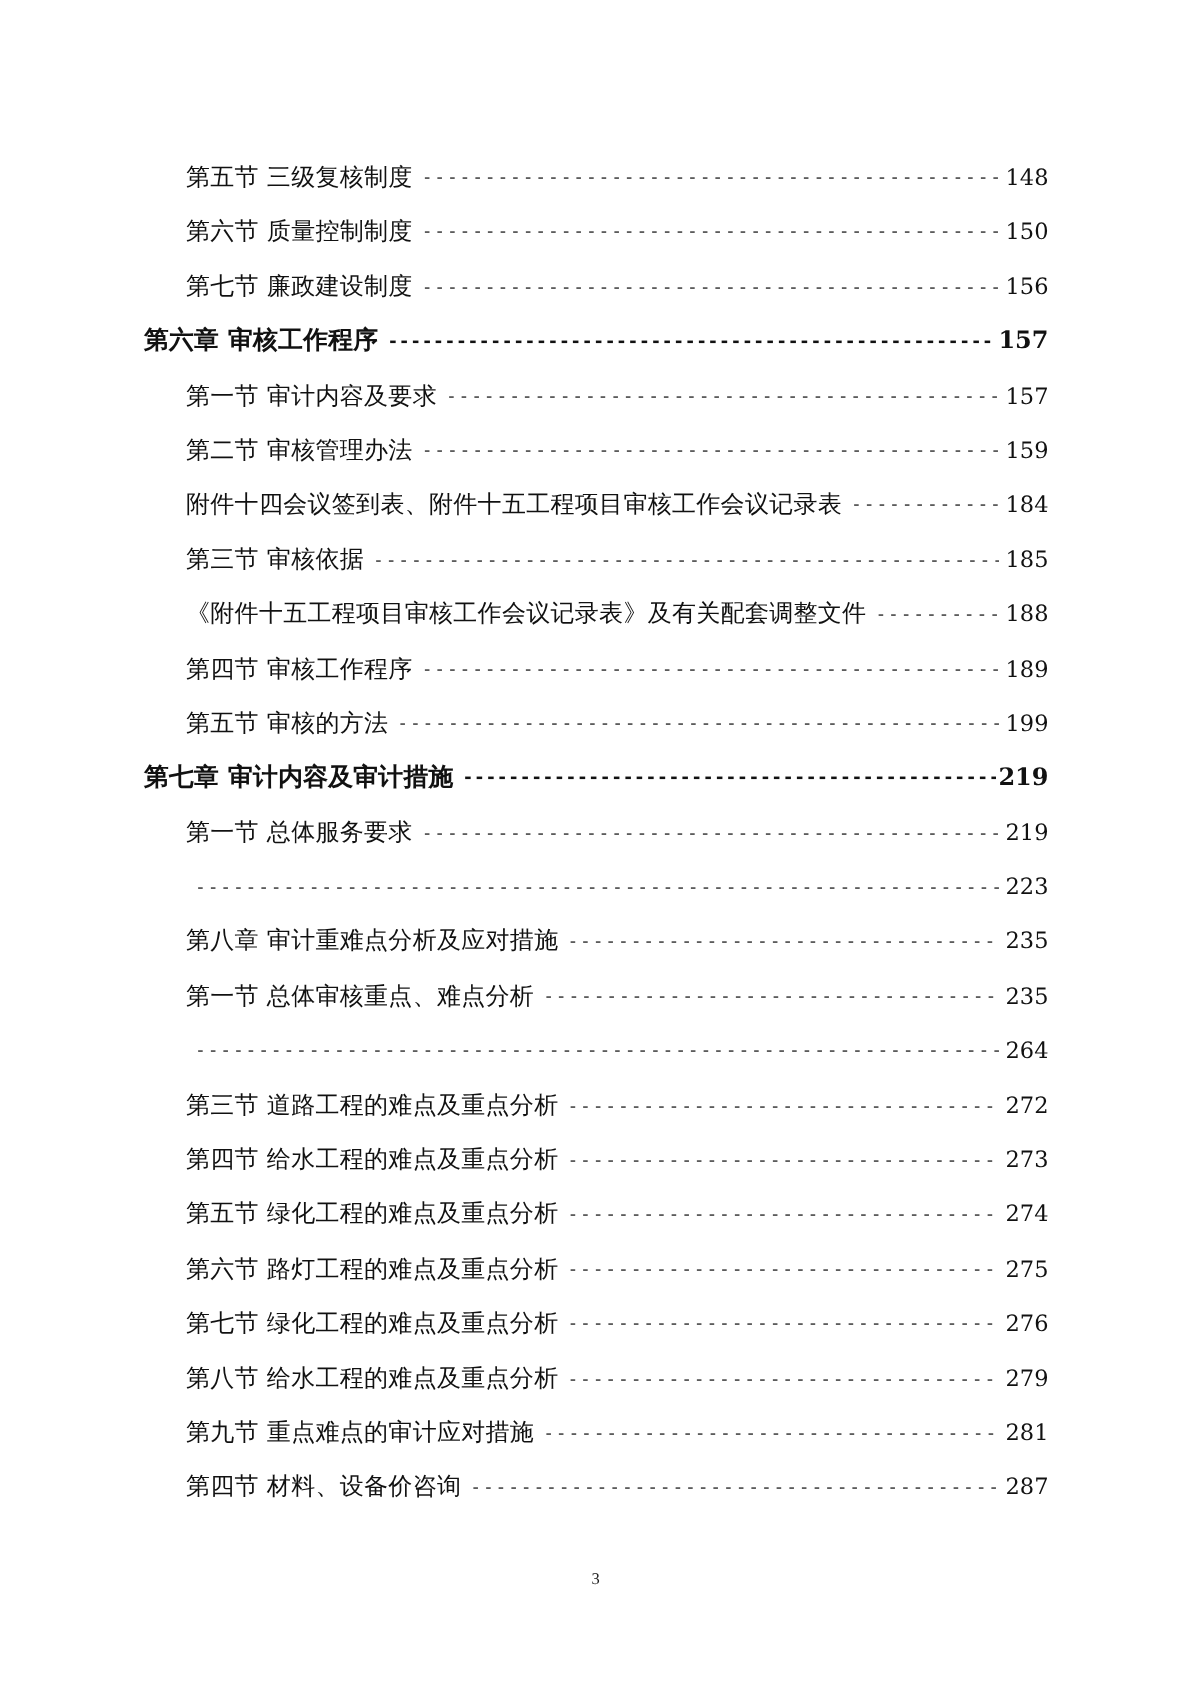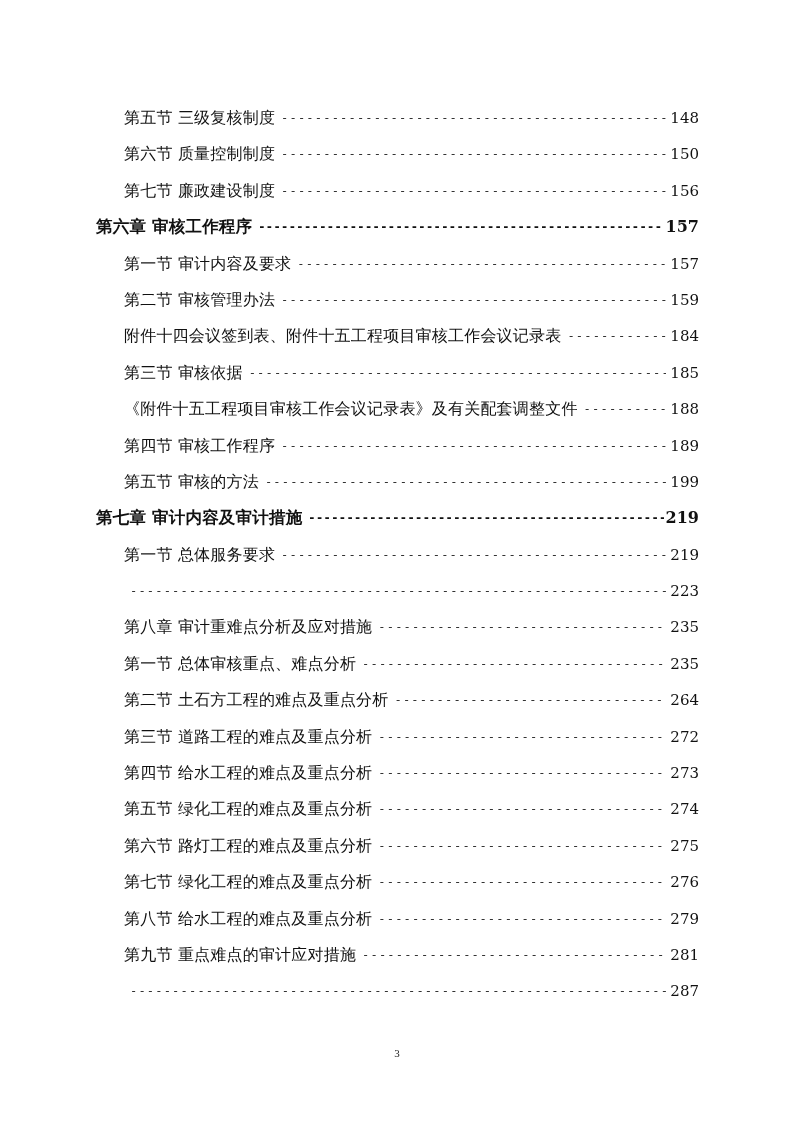--- a/index.html
+++ b/index.html
@@ -167,21 +167,20 @@
       <span class="toc-title">第八章    审计重难点分析及应对措施</span>
       <span class="toc-leader">------------------------------------------------------------------------------------------------------------------------</span>
       <span class="toc-page">235</span>
     </div>
     <div class="toc-entry section">
       <span class="toc-title">第一节    总体审核重点、难点分析</span>
       <span class="toc-leader">------------------------------------------------------------------------------------------------------------------------</span>
       <span class="toc-page">235</span>
     </div>
     <div class="toc-entry section">
-      <span class="toc-title">第二节    土石方工程的难点及重点分析</span>
       <span class="toc-leader">------------------------------------------------------------------------------------------------------------------------</span>
       <span class="toc-page">264</span>
     </div>
     <div class="toc-entry section">
       <span class="toc-title">第三节    道路工程的难点及重点分析</span>
       <span class="toc-leader">------------------------------------------------------------------------------------------------------------------------</span>
       <span class="toc-page">272</span>
     </div>
     <div class="toc-entry section">
       <span class="toc-title">第四节    给水工程的难点及重点分析</span>
@@ -207,20 +206,21 @@
       <span class="toc-title">第八节    给水工程的难点及重点分析</span>
       <span class="toc-leader">------------------------------------------------------------------------------------------------------------------------</span>
       <span class="toc-page">279</span>
     </div>
     <div class="toc-entry section">
       <span class="toc-title">第九节    重点难点的审计应对措施</span>
       <span class="toc-leader">------------------------------------------------------------------------------------------------------------------------</span>
       <span class="toc-page">281</span>
     </div>
     <div class="toc-entry section">
+      <span class="toc-title">第四节    材料、设备价咨询     </span>
       <span class="toc-leader">------------------------------------------------------------------------------------------------------------------------</span>
       <span class="toc-page">287</span>
     </div>
 
   </div>
 
   <div class="page-number">3</div>
 </div>
 
 </body></html>

